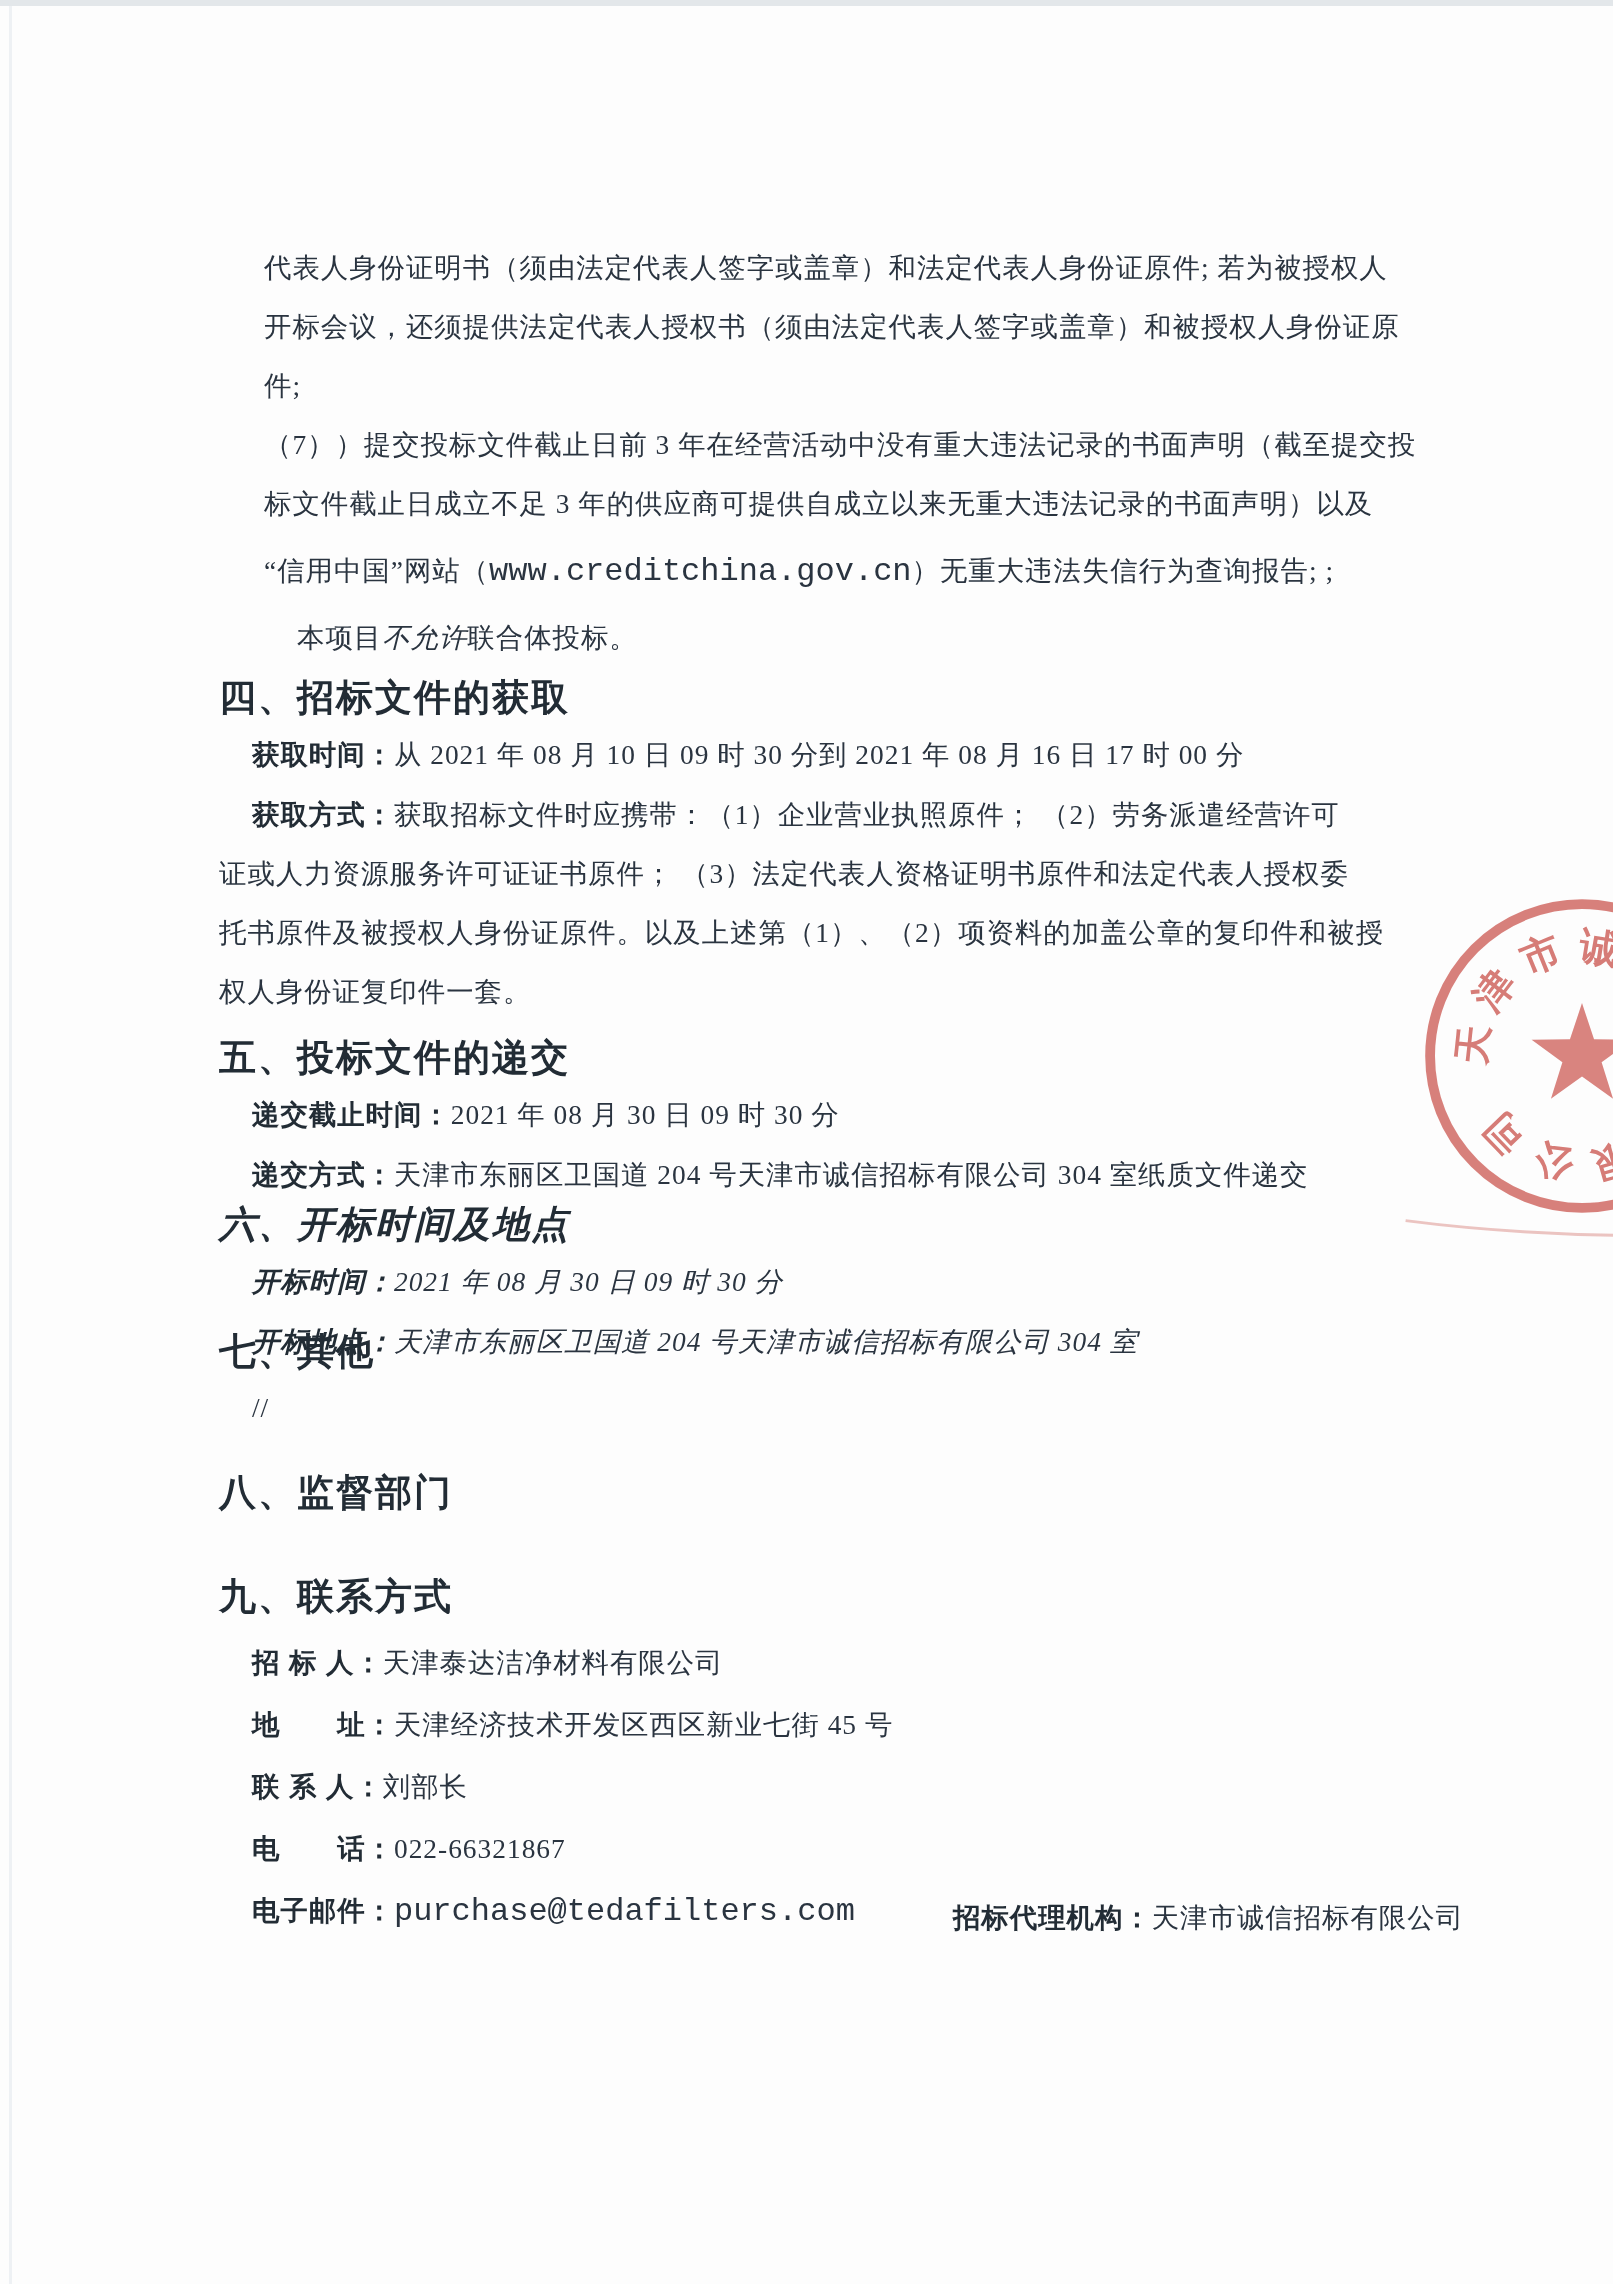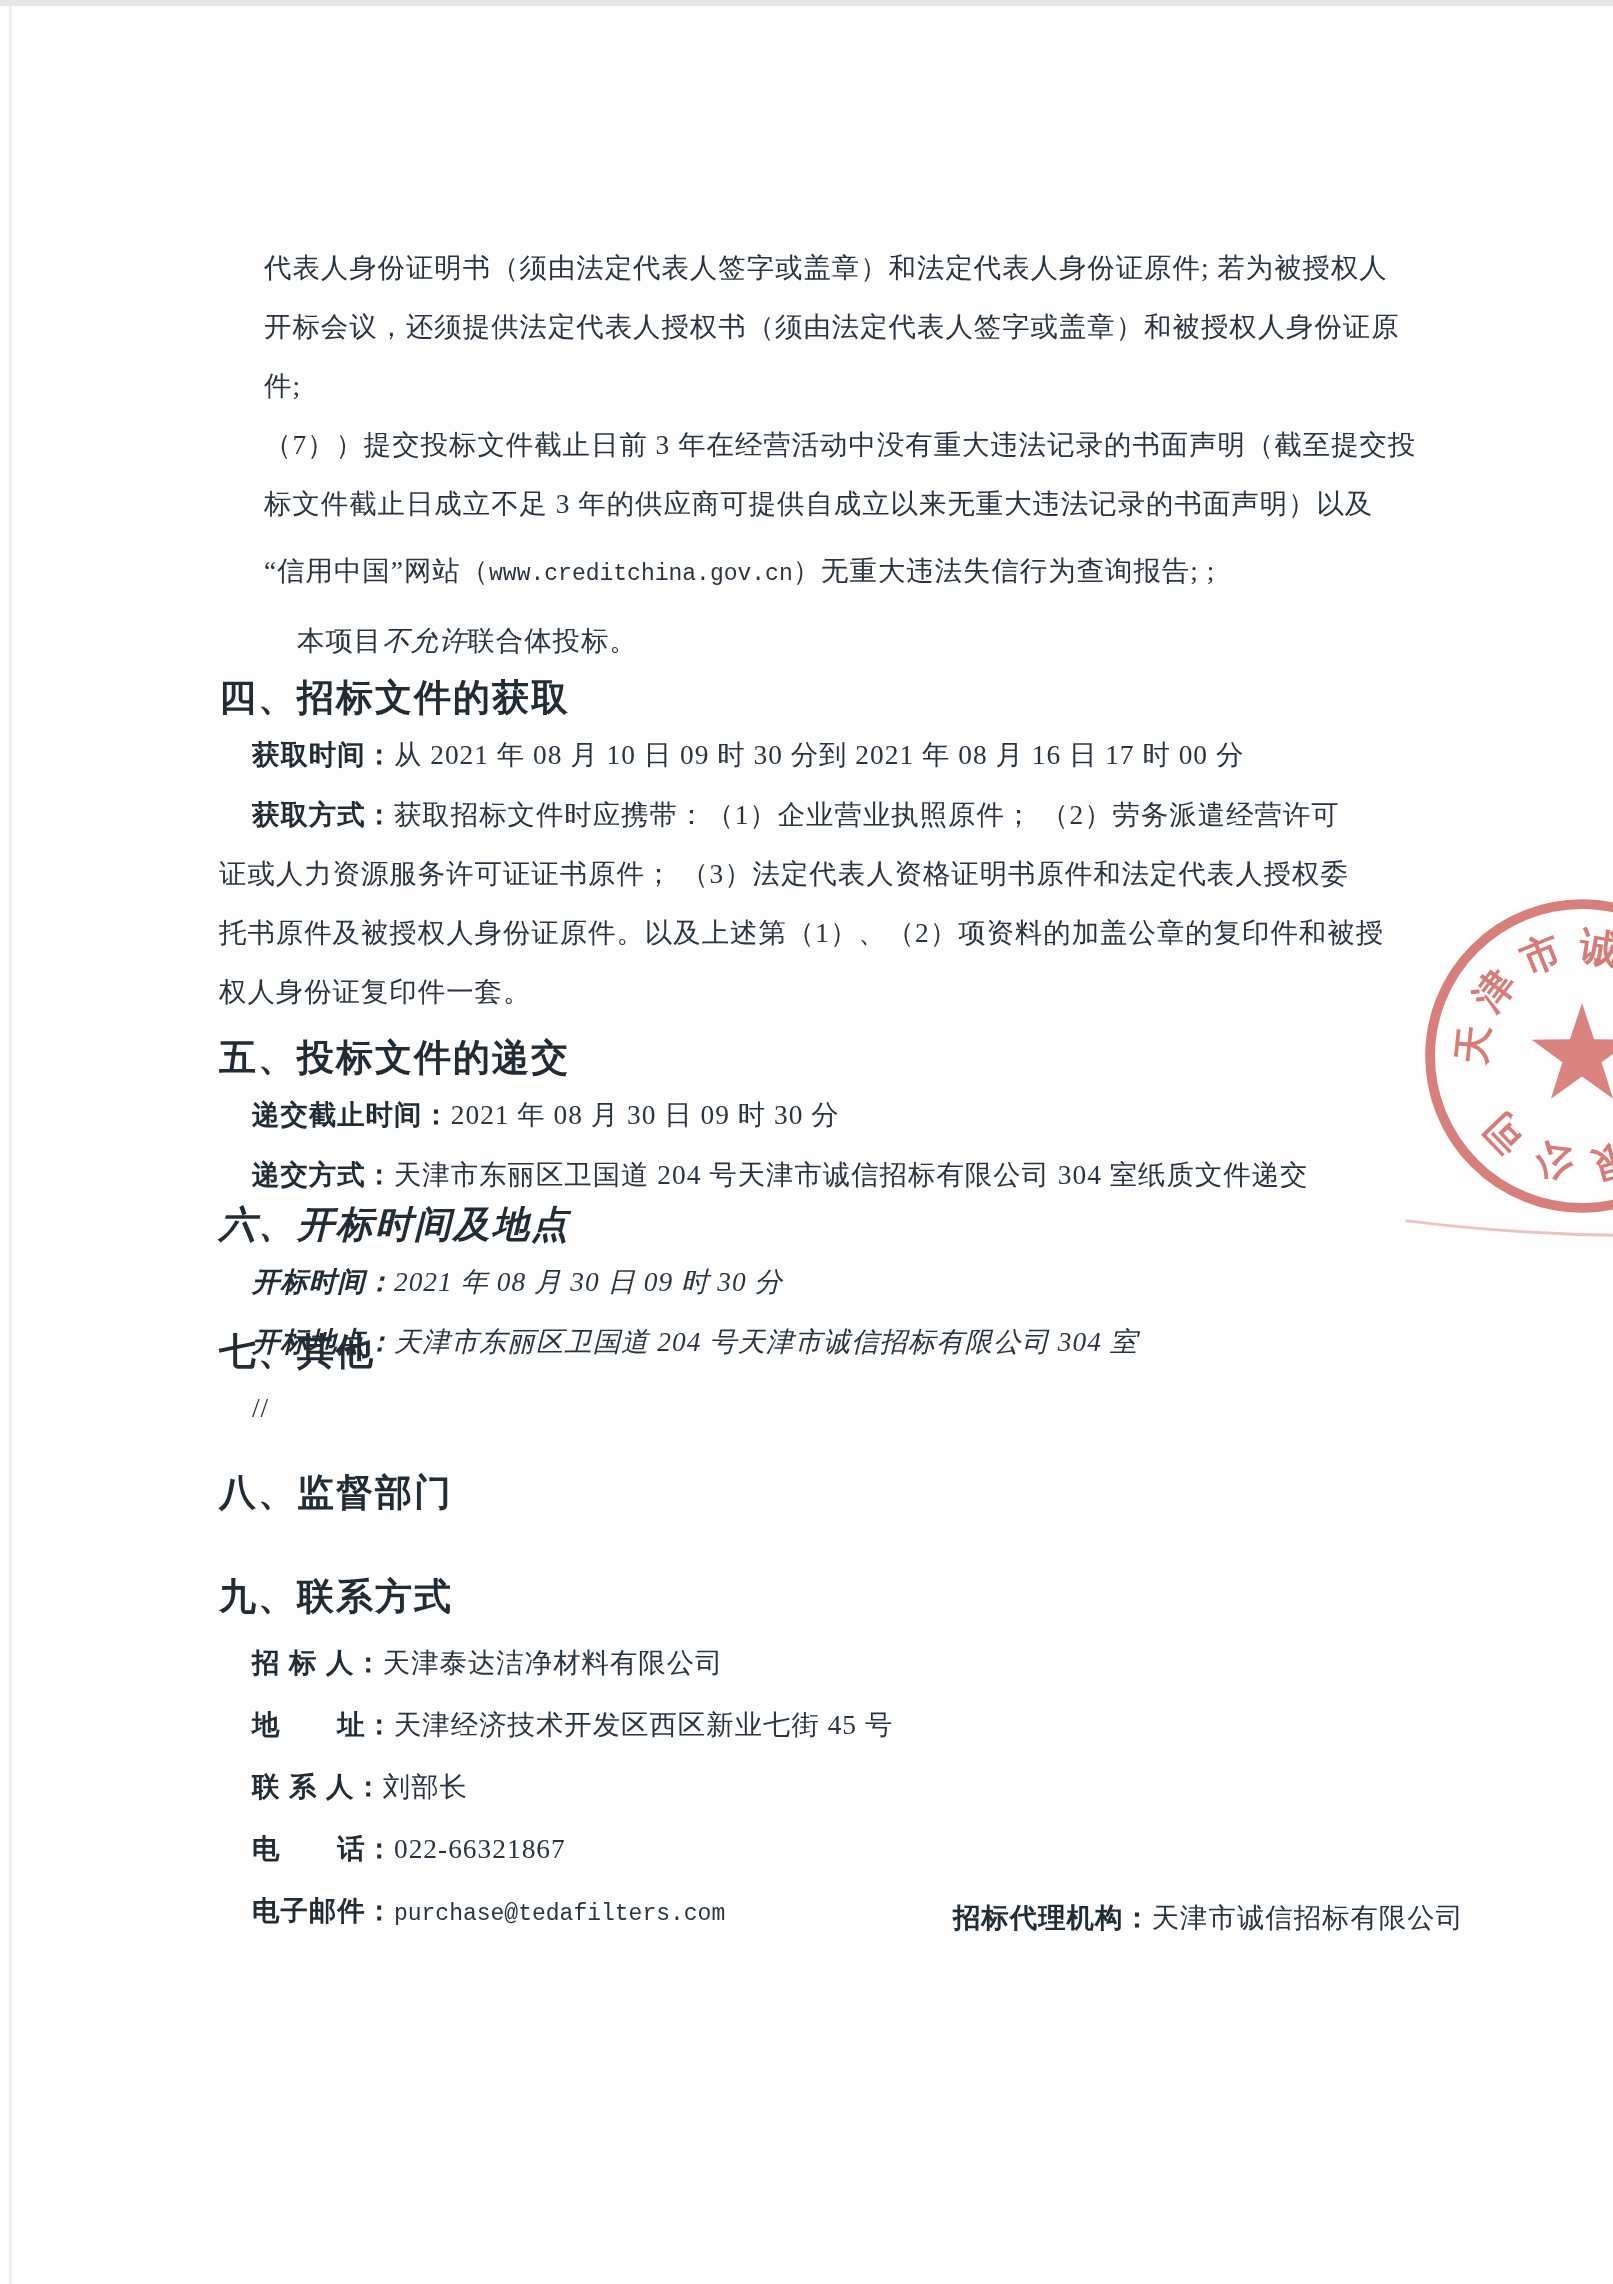--- a/index.html
+++ b/index.html
@@ -23,21 +23,21 @@
   .heading{
     font-family:"Liberation Sans","DejaVu Sans",sans-serif;
     font-weight:bold;font-size:37px;line-height:55px;letter-spacing:2px;
     white-space:nowrap;color:#222c35;
   }
   .lbl{
     font-family:"Liberation Sans","DejaVu Sans",sans-serif;
     font-weight:600;color:#222c35;
   }
   .em-italic{font-style:italic;}
-  .mono{font-family:"Liberation Mono","DejaVu Sans Mono",monospace;font-size:23px;letter-spacing:0;}
+  .mono{font-family:"Liberation Mono","DejaVu Sans Mono",monospace;font-size:32px;letter-spacing:0;}
   .m8{margin-top:7.8px;}
   .contact .bline{line-height:61px;}
 
   .stamp{
     position:absolute;left:1386px;top:860px;width:392px;height:392px;
     opacity:0.85;filter:blur(0.3px);mix-blend-mode:multiply;
   }
   .stamp .ring{fill:none;stroke:#c94a43;stroke-width:10;opacity:0.82;}
   .stamp .star{fill:#c94a43;opacity:0.8;}
   .stamp .seal-char{

